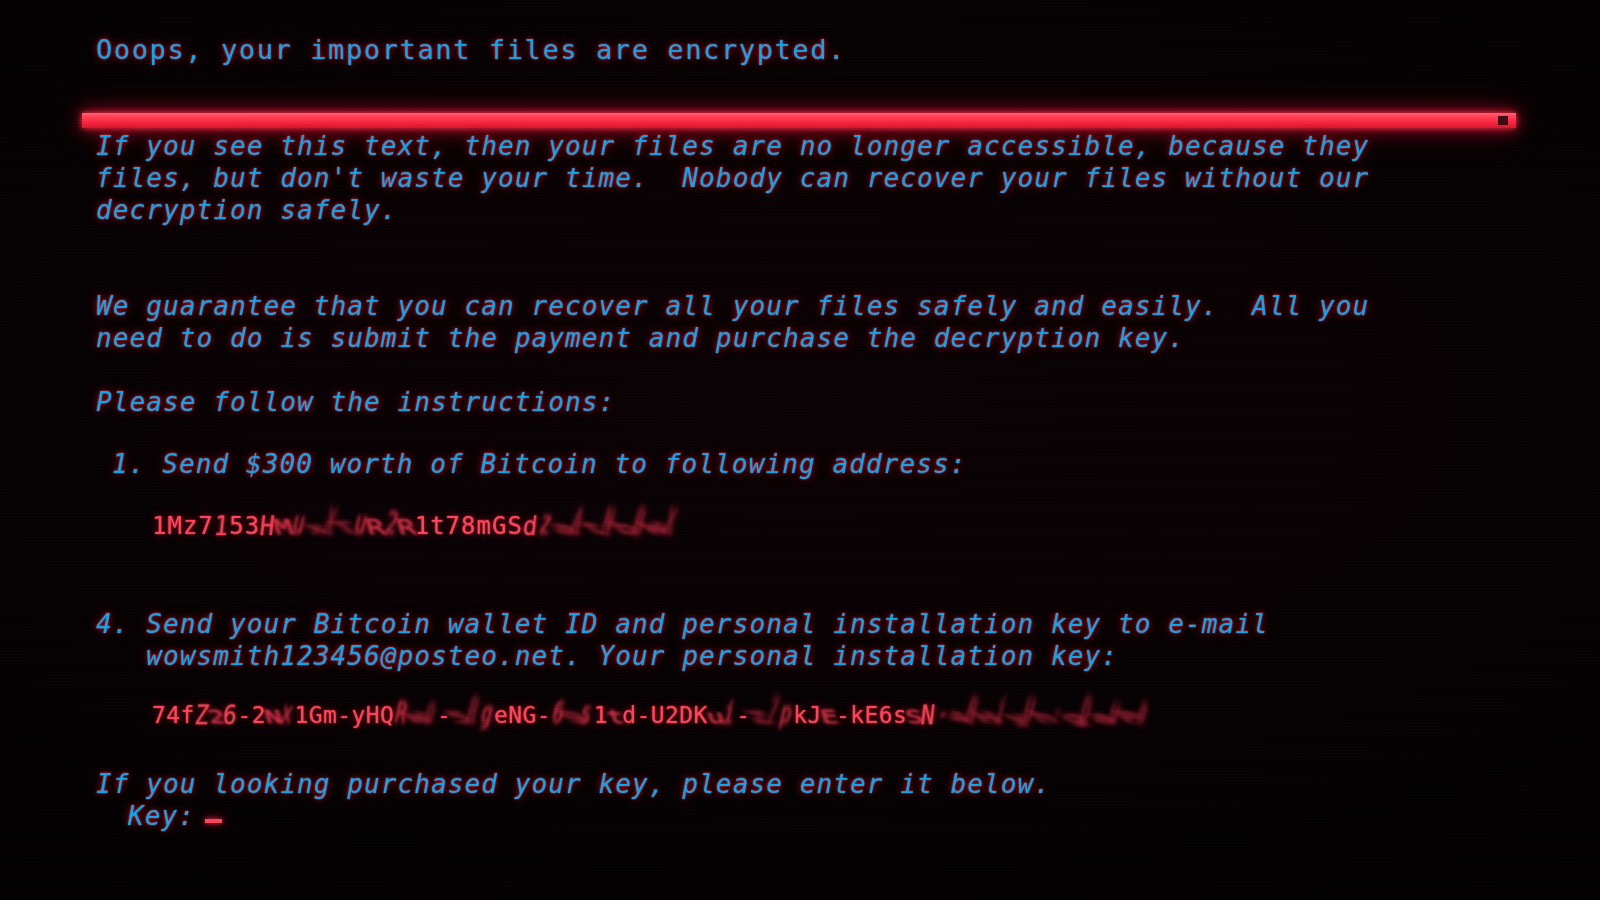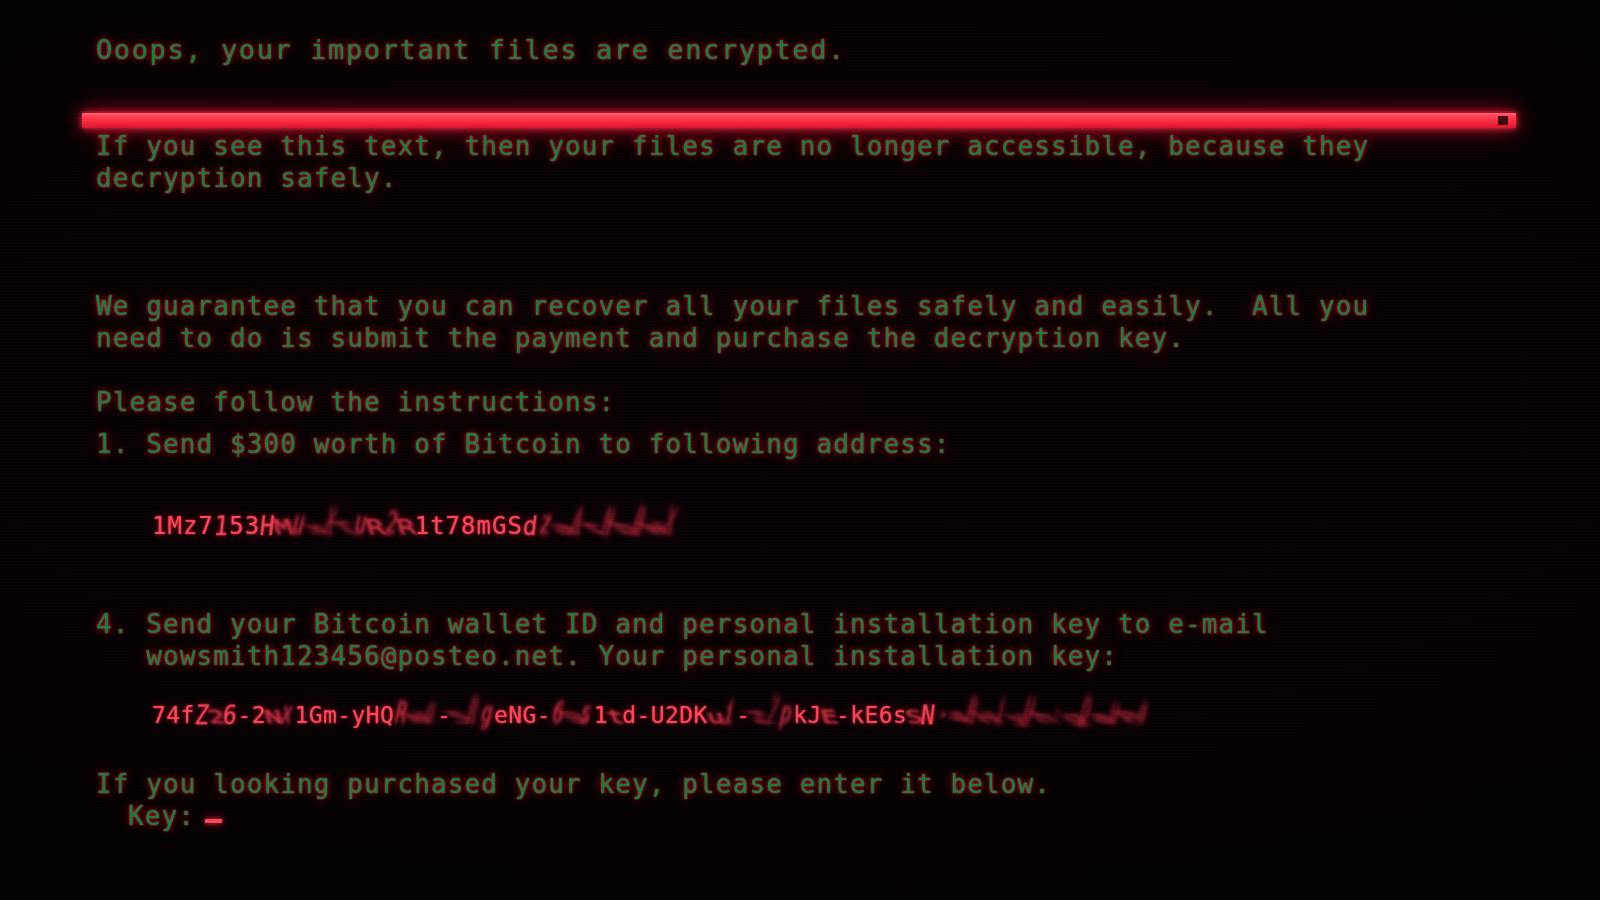--- a/index.html
+++ b/index.html
@@ -40,21 +40,21 @@
 
   .content {
     position: absolute;
     left: 96px;
     top: 0;
     width: 1460px;
     height: 900px;
   }
 
   .t {
-    color: #15803d;
+    color: #0ea5e9;
     text-shadow:
       0 0 2px rgba(255,60,80,0.95),
       0 0 7px rgba(255,30,60,0.55),
       0 0 16px rgba(220,10,40,0.30);
     font-size: 26px;
     line-height: 32px;
     letter-spacing: 1.1px;
     white-space: pre;
     font-weight: normal;
   }
@@ -92,25 +92,25 @@
   .rule-notch {
     position: absolute;
     right: 8px;
     top: 6px;
     width: 10px;
     height: 9px;
     background: #1d0309;
     opacity: 0.85;
   }
 
-  .para { position: absolute; left: 0; }
+  .para { position: absolute; left: 0; font-style: italic; }
   #p-intro   { top: 130px; }
   #p-guar    { top: 290px; }
   #p-follow  { top: 386px; }
-  #p-step1   { top: 428px; }
+  #p-step1   { top: 448px; margin-left: 16px; }
   #p-step2   { top: 608px; }
   #p-closing { top: 768px; }
 
   
   .glitch {
     position: absolute;
     left: 56px;
     color: #f8475a;
     font-size: 24px;
     letter-spacing: 1.0px;
@@ -181,20 +181,21 @@
 
   <div class="t headline">Ooops, your important files are encrypted.</div>
 
   <div class="rule-wrap">
     <div class="rule"></div>
     <div class="rule-notch"></div>
   </div>
 
   <div class="para" id="p-intro">
     <div class="t">If you see this text, then your files are no longer accessible, because they</div>
+    <div class="t">files, but don't waste your time.  Nobody can recover your files without our</div>
     <div class="t">decryption safely.</div>
   </div>
 
   <div class="para" id="p-follow">
     <div class="t">Please follow the instructions:</div>
   </div>
 
   <div class="para" id="p-guar">
     <div class="t">We guarantee that you can recover all your files safely and easily.  All you</div>
     <div class="t">need to do is submit the payment and purchase the decryption key.</div>

